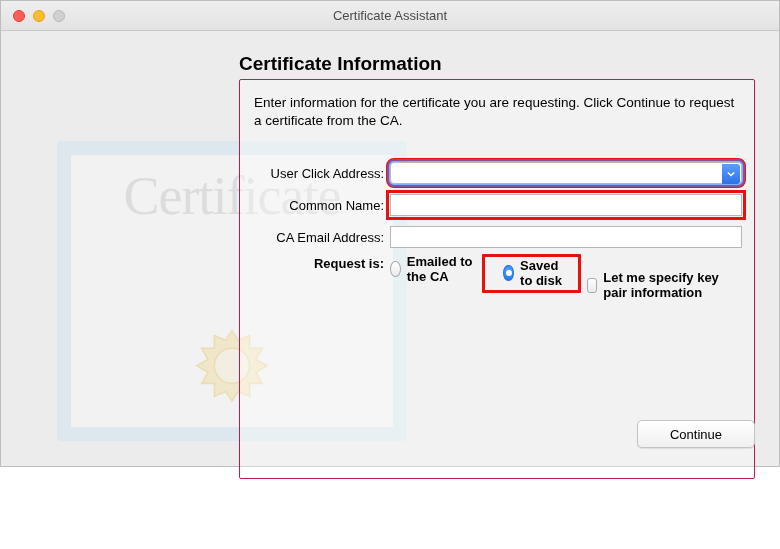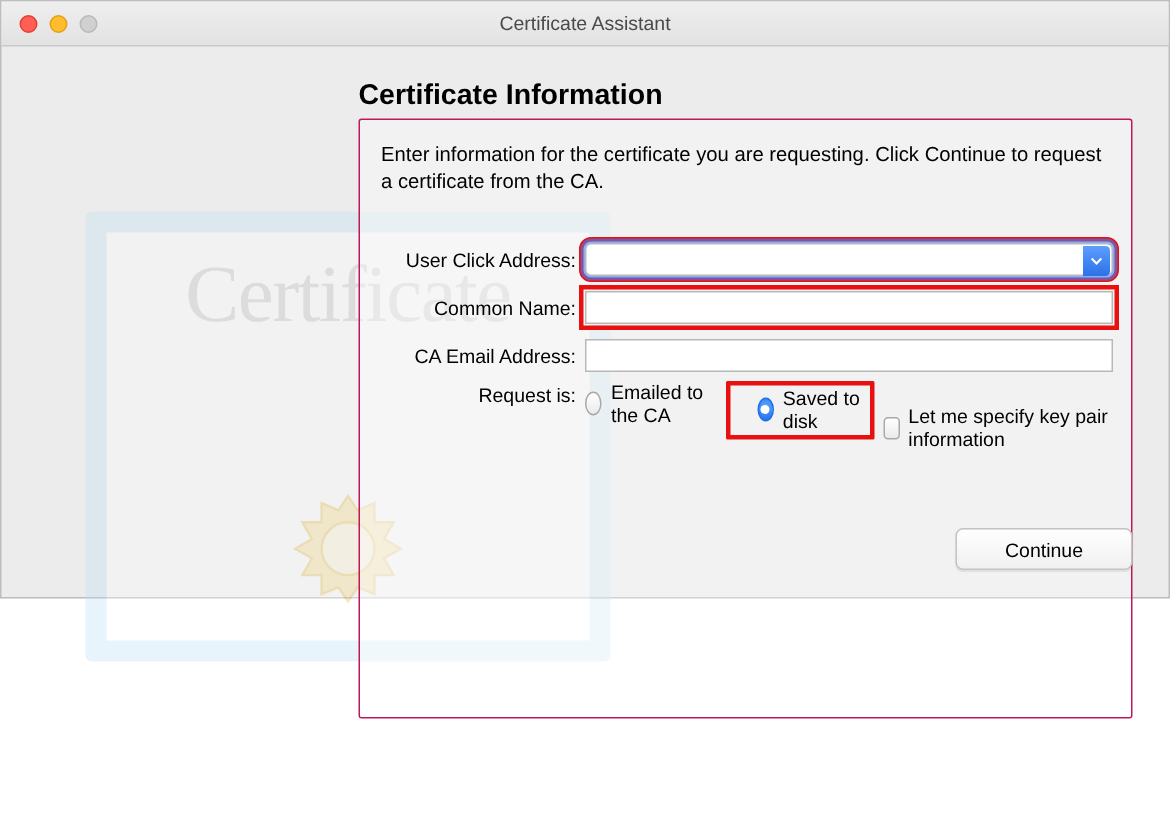--- a/index.html
+++ b/index.html
@@ -8,21 +8,21 @@
     padding: 0;
     width: 780px;
     height: 549px;
     font-family: -apple-system, "Helvetica Neue", Arial, sans-serif;
     font-size: 13px;
     color: #000;
     overflow: hidden;
   }
   .window {
     width: 780px;
-    height: 399px;
+    height: 467px;
     background: #ececec;
     border: 1px solid #bdbdbd;
     position: relative;
   }
   .titlebar {
     height: 30px;
     background: linear-gradient(#efefef, #e2e2e2);
     border-bottom: 1px solid #c9c9c9;
     display: flex;
     align-items: center;
@@ -287,21 +287,21 @@
           </div>
         </div>
 
         <div class="row">
           <div class="label">CA Email Address:</div>
           <div class="field-wrap">
             <input class="textinput" type="text" value="" style="">
           </div>
         </div>
 
-        <div class="row" style="align-items:flex-start; height:auto; margin-top:2px;">
+        <div class="row" style="align-items:flex-start; height:auto; margin-top:2px;font-weight:bold;">
           <div class="label" style="padding-top:2px;">Request is:</div>
           <div class="field-wrap" style="flex-direction:row; align-items:flex-start; gap:6px;">
             <div class="radio-item">
               <div class="radio"></div>
               <span>Emailed to the CA</span>
             </div>
             <div class="saved-highlight">
               <div class="radio-item">
                 <div class="radio selected"></div>
                 <span>Saved to disk</span>

